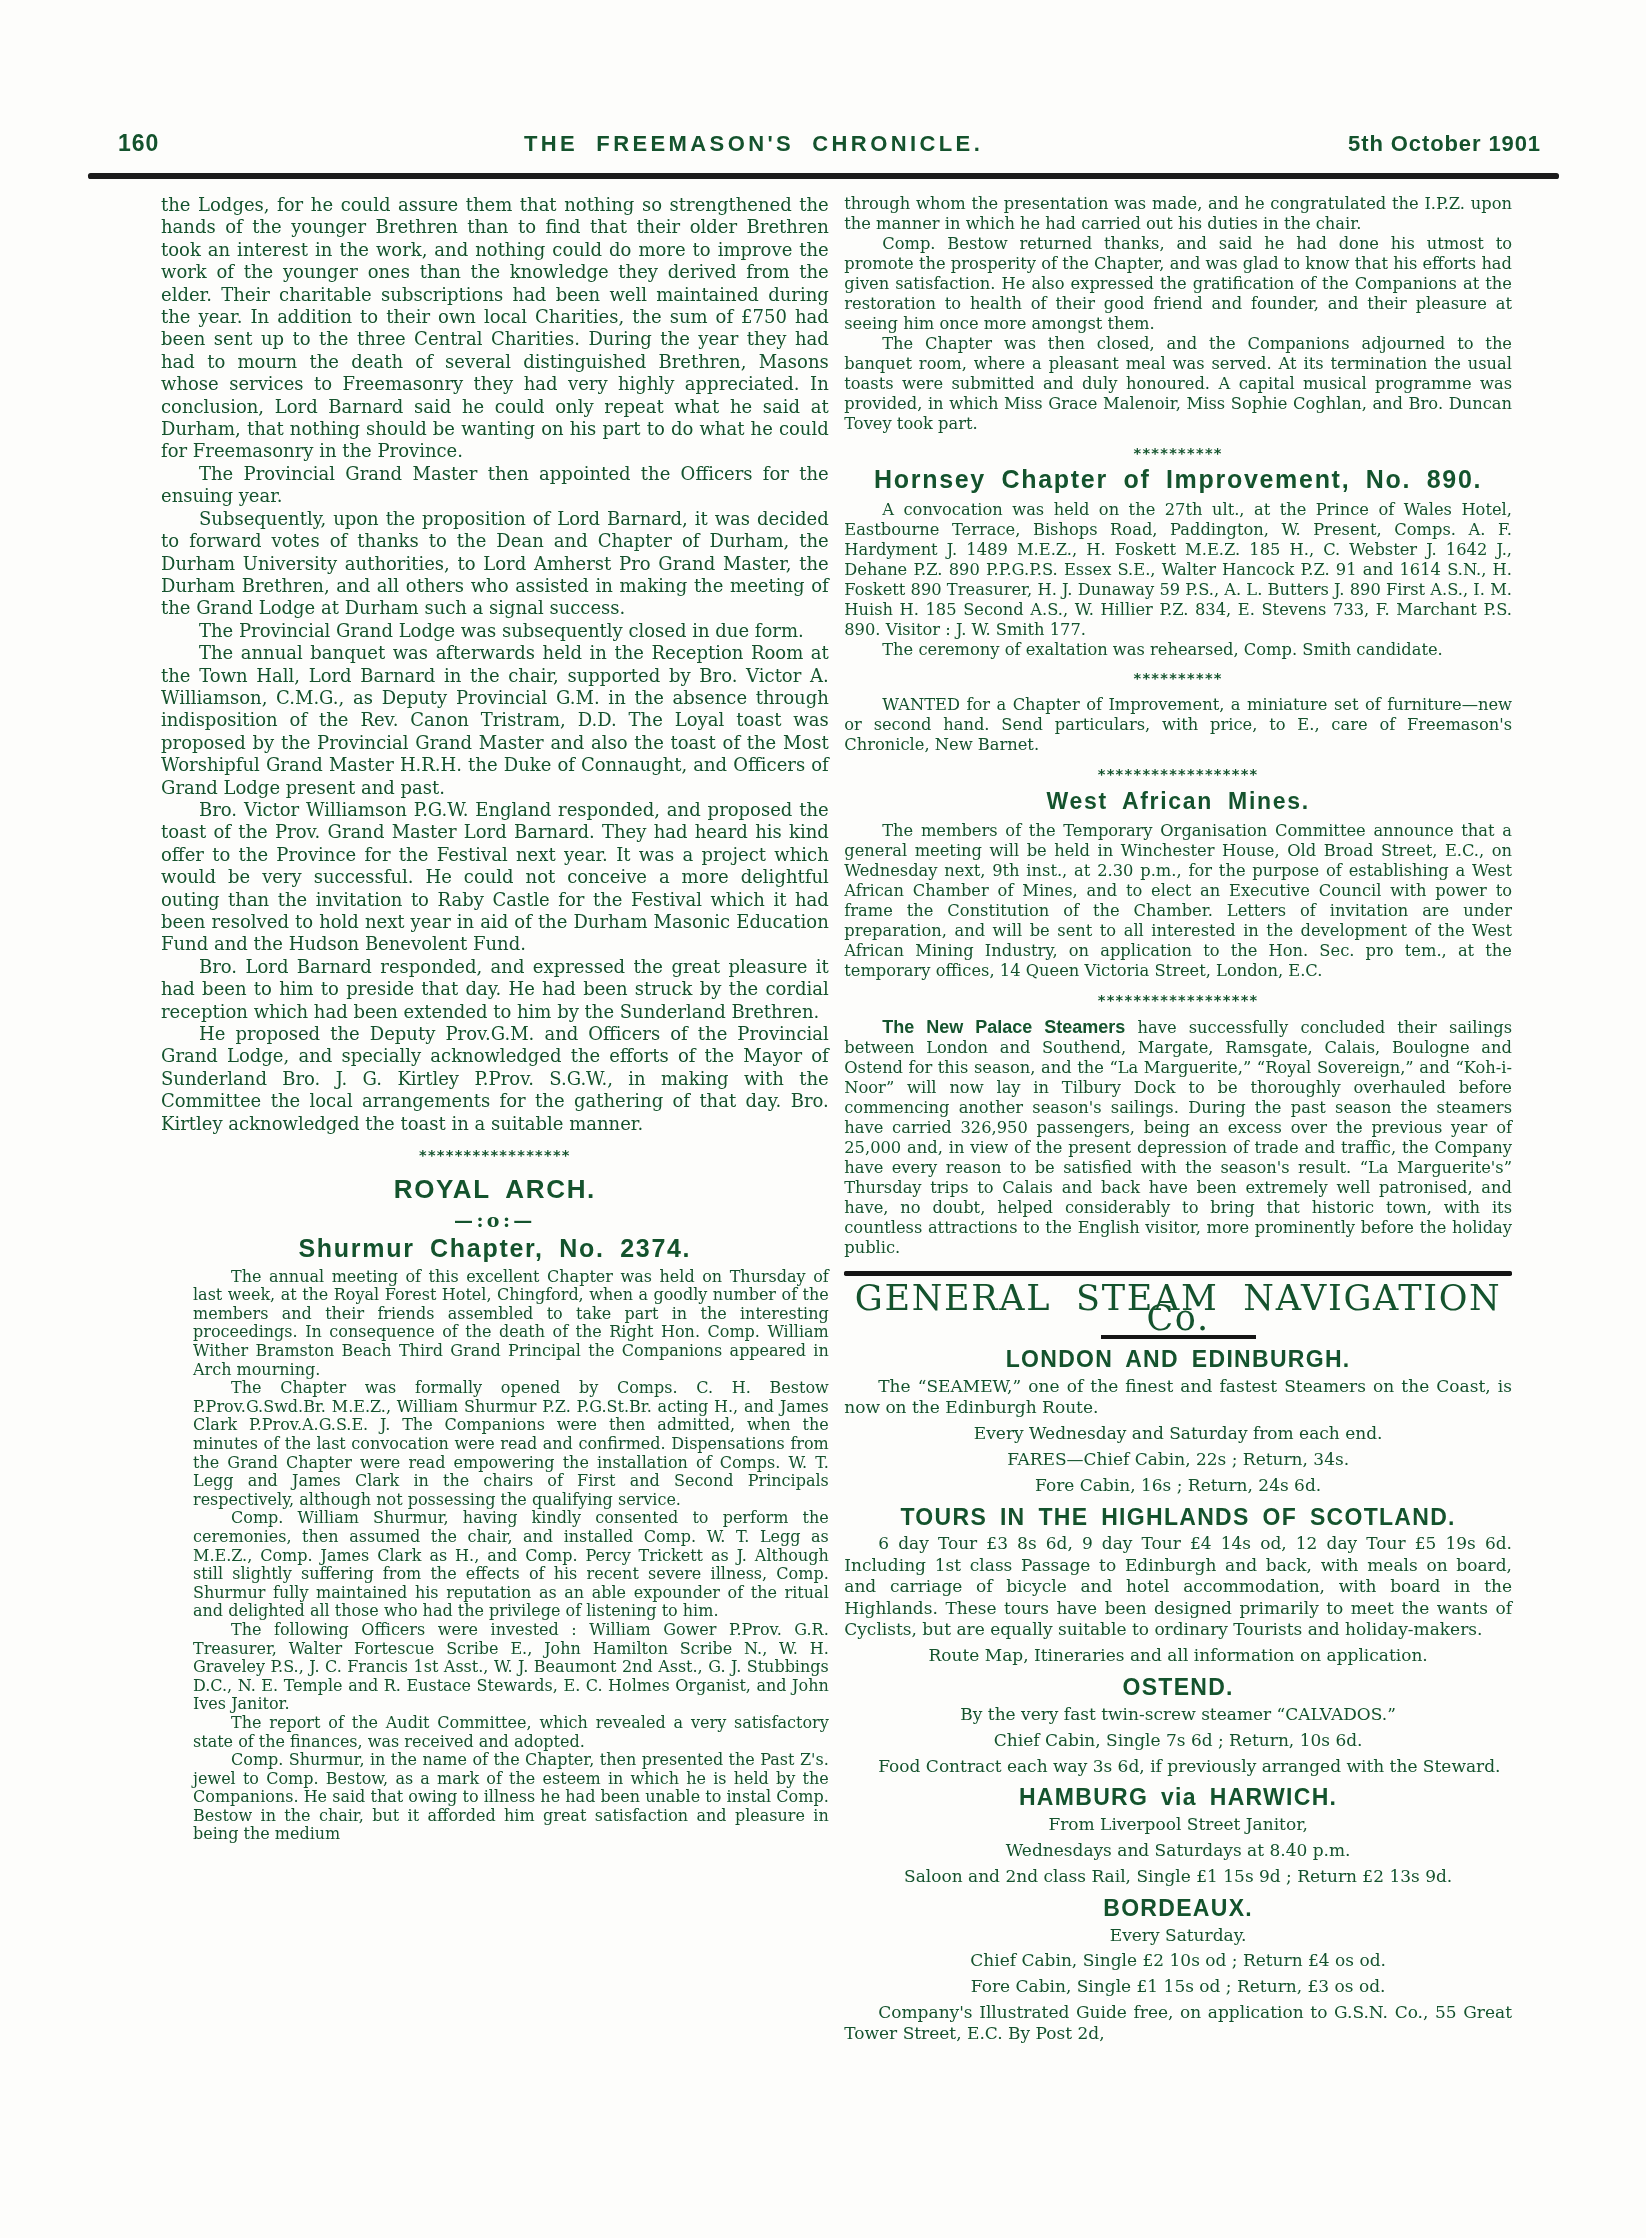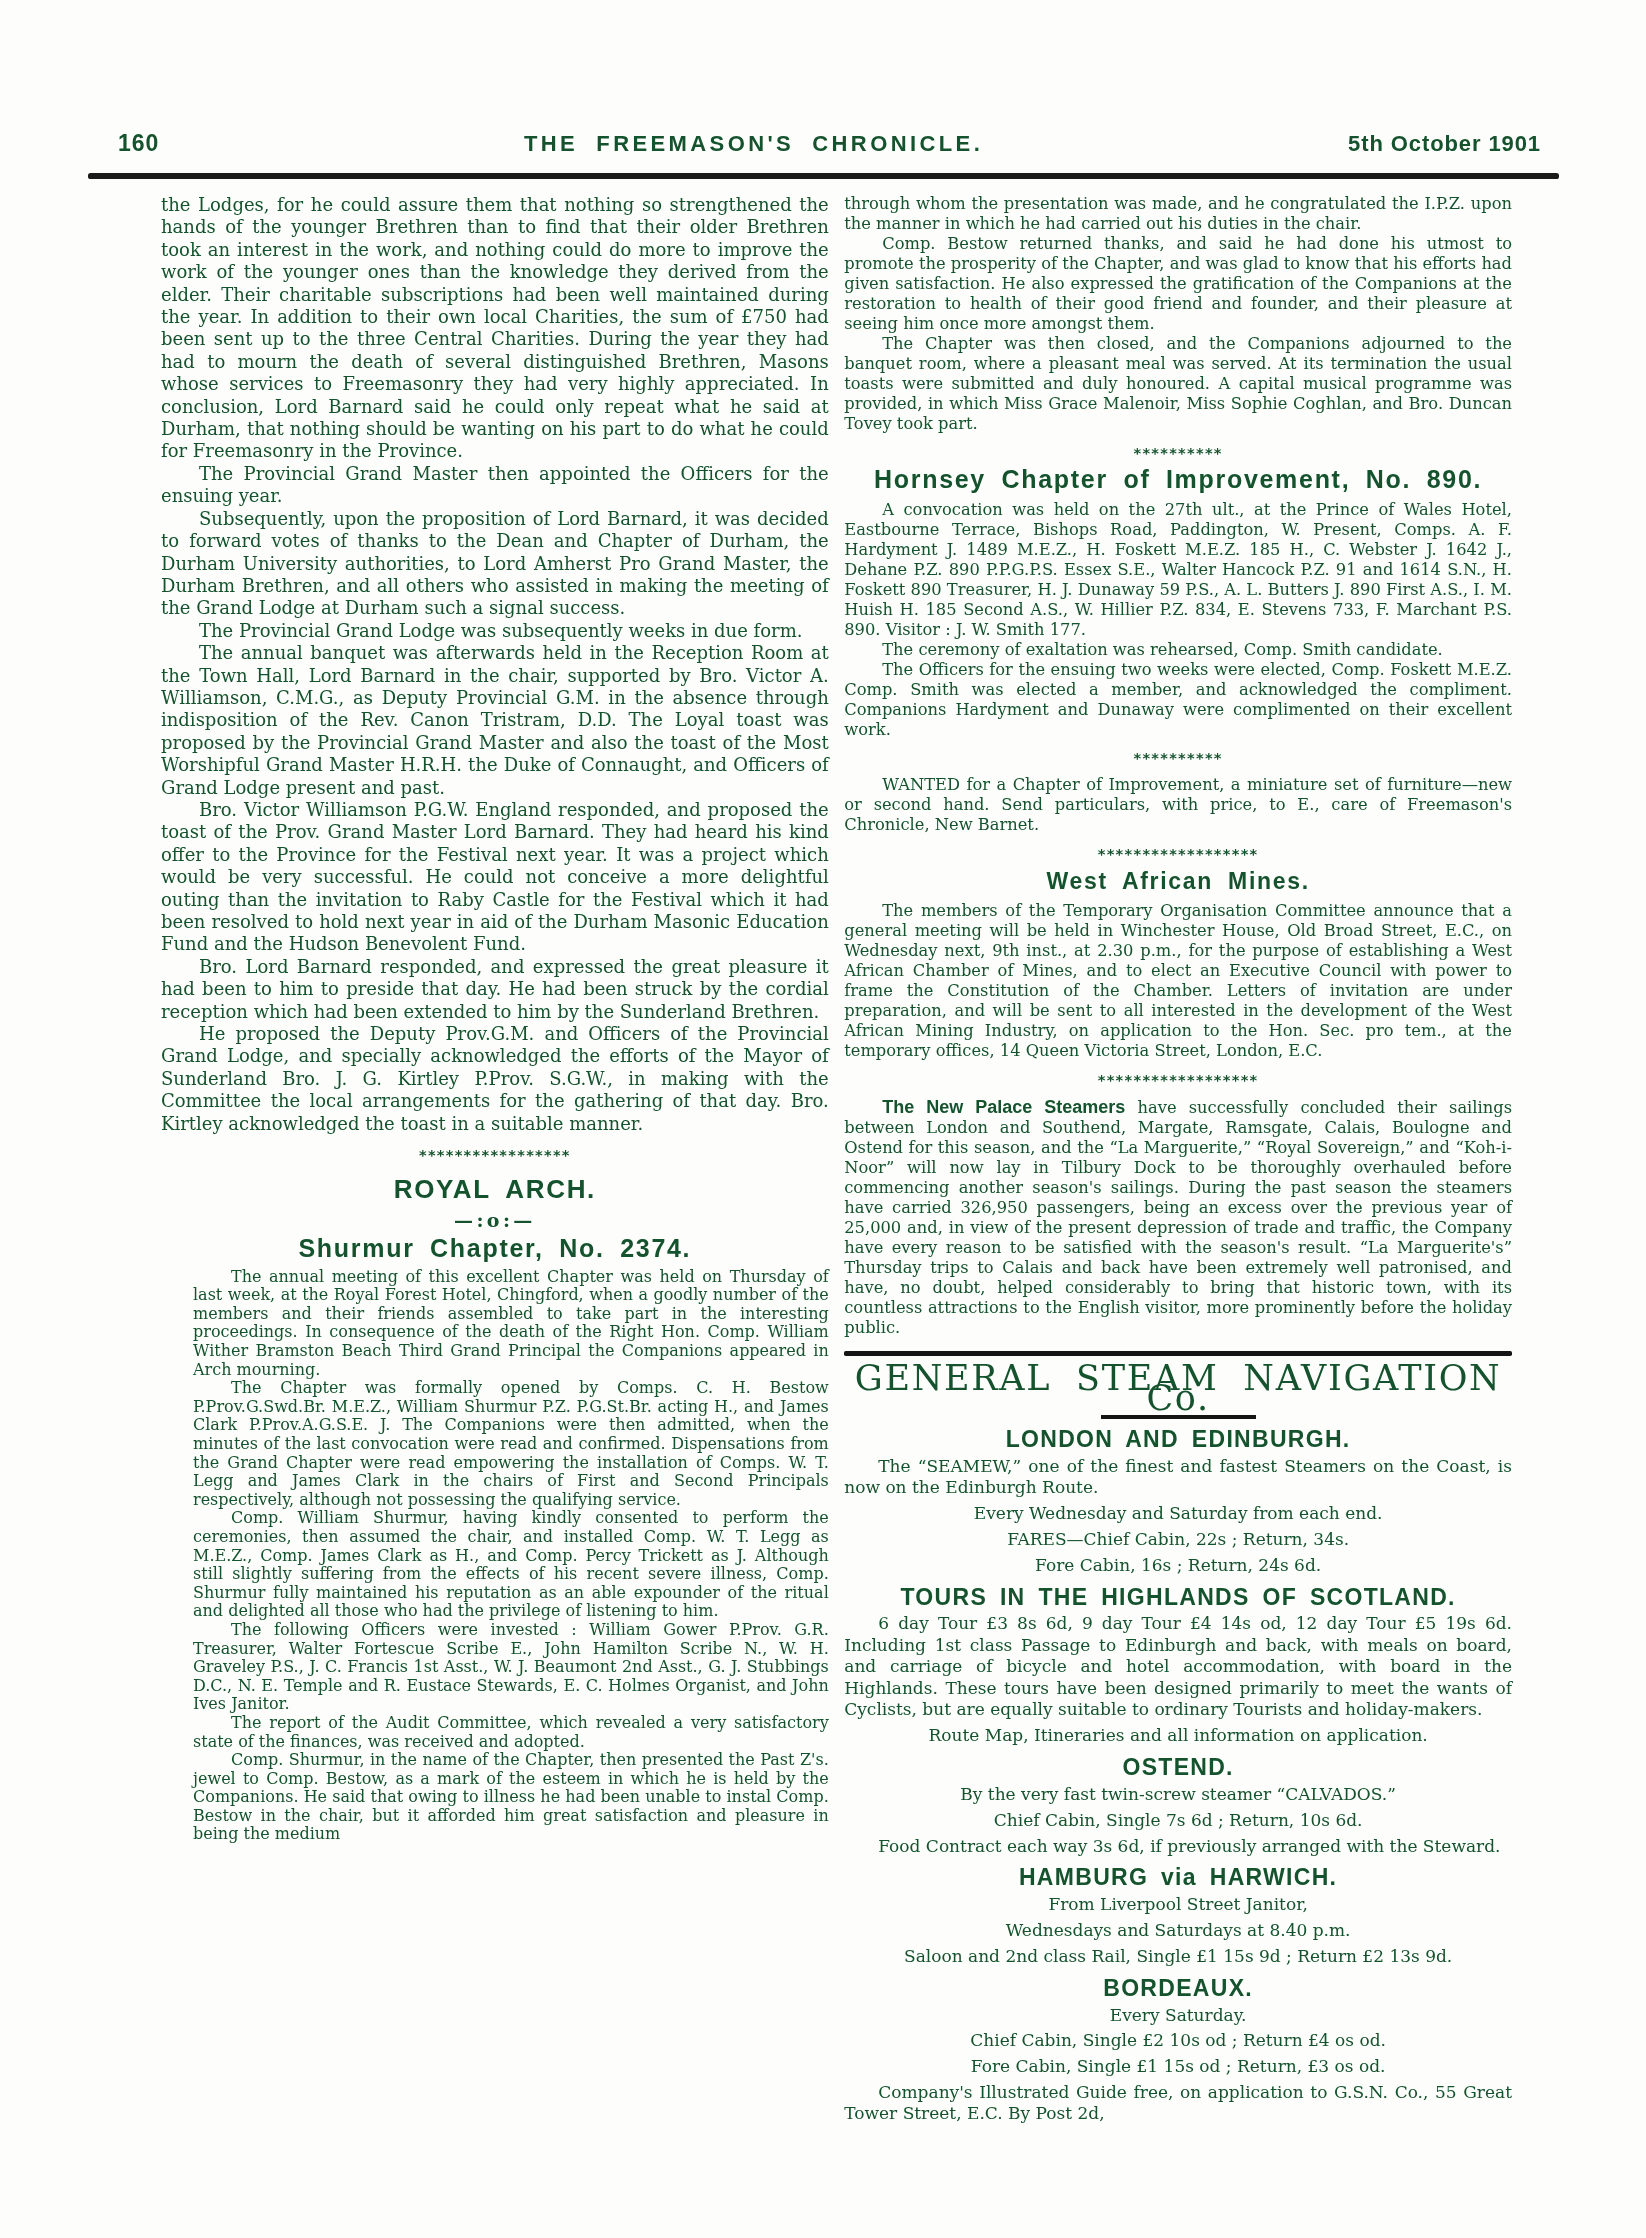--- a/index.html
+++ b/index.html
@@ -92,21 +92,21 @@
     <span class="issue-date">5th October 1901</span>
   </div>
   <div class="head-rule"></div>
 
   <div class="columns">
 
     <div class="col b1">
       <p>the Lodges, for he could assure them that nothing so strengthened the hands of the younger Brethren than to find that their older Brethren took an interest in the work, and nothing could do more to improve the work of the younger ones than the knowledge they derived from the elder.  Their charitable subscriptions had been well maintained during the year.  In addition to their own local Charities, the sum of £750 had been sent up to the three Central Charities. During the year they had had to mourn the death of several distinguished Brethren, Masons whose services to Freemasonry they had very highly appreciated.  In conclusion, Lord Barnard said he could only repeat what he said at Durham, that nothing should be wanting on his part to do what he could for Freemasonry in the Province.</p>
       <p class="ind">The Provincial Grand Master then appointed the Officers for the ensuing year.</p>
       <p class="ind">Subsequently, upon the proposition of Lord Barnard, it was decided to forward votes of thanks to the Dean and Chapter of Durham, the Durham University authorities, to Lord Amherst Pro Grand Master, the Durham Brethren, and all others who assisted in making the meeting of the Grand Lodge at Durham such a signal success.</p>
-      <p class="ind">The Provincial Grand Lodge was subsequently weeks in due form.</p>
+      <p class="ind">The Provincial Grand Lodge was subsequently closed in due form.</p>
       <p class="ind">The annual banquet was afterwards held in the Reception Room at the Town Hall, Lord Barnard in the chair, supported by Bro. Victor A. Williamson, C.M.G., as Deputy Provincial G.M. in the absence through indisposition of the Rev. Canon Tristram, D.D.  The Loyal toast was proposed by the Provincial Grand Master and also the toast of the Most Worshipful Grand Master H.R.H. the Duke of Connaught, and Officers of Grand Lodge present and past.</p>
       <p class="ind">Bro. Victor Williamson P.G.W. England responded, and proposed the toast of the Prov. Grand Master Lord Barnard. They had heard his kind offer to the Province for the Festival next year.  It was a project which would be very successful. He could not conceive a more delightful outing than the invitation to Raby Castle for the Festival which it had been resolved to hold next year in aid of the Durham Masonic Education Fund and the Hudson Benevolent Fund.</p>
       <p class="ind">Bro. Lord Barnard responded, and expressed the great pleasure it had been to him to preside that day.  He had been struck by the cordial reception which had been extended to him by the Sunderland Brethren.</p>
       <p class="ind">He proposed the Deputy Prov.G.M. and Officers of the Provincial Grand Lodge, and specially acknowledged the efforts of the Mayor of Sunderland Bro. J. G. Kirtley P.Prov. S.G.W., in making with the Committee the local arrangements for the gathering of that day.  Bro. Kirtley acknowledged the toast in a suitable manner.</p>
 
       <div class="sep">*****************</div>
 
       <h2 class="h-slab h-royal">ROYAL ARCH.</h2>
       <div class="o-div">—:o:—</div>
       <h3 class="h-slab h-chapter">Shurmur Chapter, No. 2374.</h3>
@@ -123,21 +123,20 @@
 
     <div class="col rc">
       <p>through whom the presentation was made, and he congratulated the I.P.Z. upon the manner in which he had carried out his duties in the chair.</p>
       <p class="ind">Comp. Bestow returned thanks, and said he had done his utmost to promote the prosperity of the Chapter, and was glad to know that his efforts had given satisfaction.  He also expressed the gratification of the Companions at the restoration to health of their good friend and founder, and their pleasure at seeing him once more amongst them.</p>
       <p class="ind">The Chapter was then closed, and the Companions adjourned to the banquet room, where a pleasant meal was served.  At its termination the usual toasts were submitted and duly honoured.  A capital musical programme was provided, in which Miss Grace Malenoir, Miss Sophie Coghlan, and Bro. Duncan Tovey took part.</p>
 
       <div class="sep">**********</div>
       <h2 class="h-slab h-hornsey">Hornsey Chapter of Improvement, No. 890.</h2>
       <p class="ind">A convocation was held on the 27th ult., at the Prince of Wales Hotel, Eastbourne Terrace, Bishops Road, Paddington, W.  Present, Comps. A. F. Hardyment J. 1489 M.E.Z., H. Foskett M.E.Z. 185 H., C. Webster J. 1642 J., Dehane P.Z. 890 P.P.G.P.S. Essex S.E., Walter Hancock P.Z. 91 and 1614 S.N., H. Foskett 890 Treasurer, H. J. Dunaway 59 P.S., A. L. Butters J. 890 First A.S., I. M. Huish H. 185 Second A.S., W. Hillier P.Z. 834, E. Stevens 733, F. Marchant P.S. 890.  Visitor : J. W. Smith 177.</p>
       <p class="ind">The ceremony of exaltation was rehearsed, Comp. Smith candidate.</p>
-      <p class="ind">The Officers for the ensuing two weeks were elected, Comp. Foskett M.E.Z.  Comp. Smith was elected a member, and acknowledged the compliment.  Companions Hardyment and Dunaway were complimented on their excellent work.</p>
 
       <div class="sep">**********</div>
       <p class="ind">WANTED for a Chapter of Improvement, a miniature set of furniture—new or second hand.  Send particulars, with price, to E., care of Freemason's Chronicle, New Barnet.</p>
 
       <div class="sep">******************</div>
       <h2 class="h-slab h-mines">West African Mines.</h2>
       <p class="ind">The members of the Temporary Organisation Committee announce that a general meeting will be held in Winchester House, Old Broad Street, E.C., on Wednesday next, 9th inst., at 2.30 p.m., for the purpose of establishing a West African Chamber of Mines, and to elect an Executive Council with power to frame the Constitution of the Chamber.  Letters of invitation are under preparation, and will be sent to all interested in the development of the West African Mining Industry, on application to the Hon. Sec. pro tem., at the temporary offices, 14 Queen Victoria Street, London, E.C.</p>
 
       <div class="sep">******************</div>
       <p class="ind"><span class="lead-bold">The New Palace Steamers</span><span> have successfully concluded their sailings between London and Southend, Margate, Ramsgate, Calais, Boulogne and Ostend for this season, and the “La Marguerite,” “Royal Sovereign,” and “Koh-i-Noor” will now lay in Tilbury Dock to be thoroughly overhauled before commencing another season's sailings.  During the past season the steamers have carried 326,950 passengers, being an excess over the previous year of 25,000 and, in view of the present depression of trade and traffic, the Company have every reason to be satisfied with the season's result.  “La Marguerite's” Thursday trips to Calais and back have been extremely well patronised, and have, no doubt, helped considerably to bring that historic town, with its countless attractions to the English visitor, more prominently before the holiday public.</span></p>

